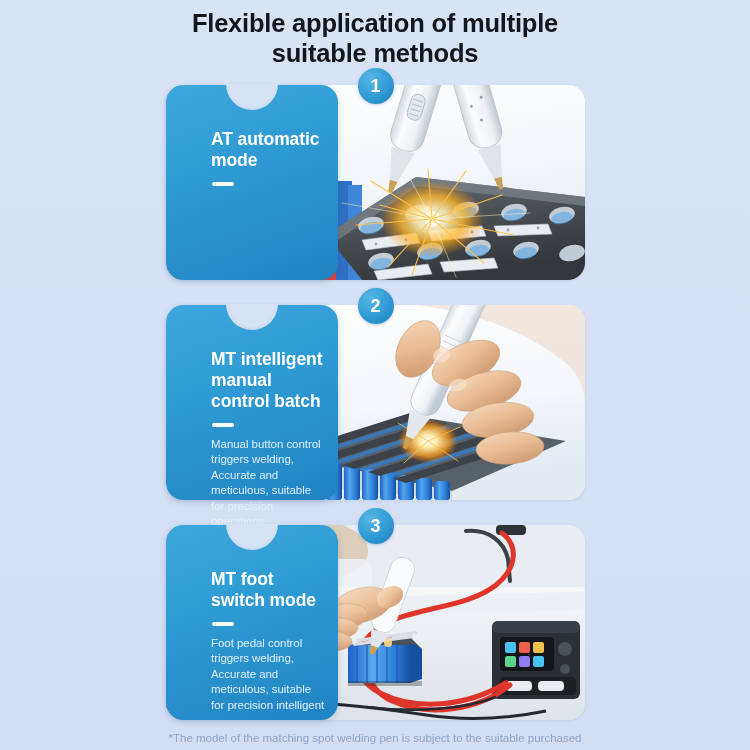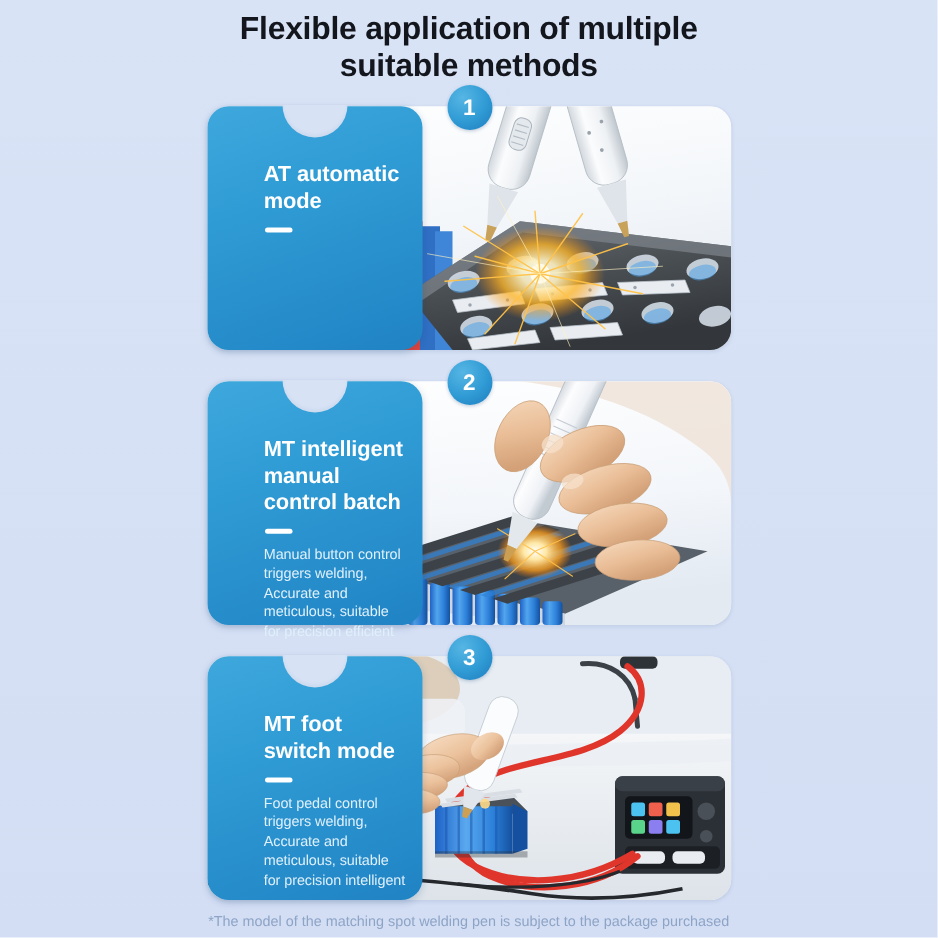--- a/index.html
+++ b/index.html
@@ -421,21 +421,21 @@
           </g>
         </g>
       </svg>
     </div>
 
     <div class="panel">
       <div class="notch"></div>
       <div class="panel-inner">
         <div class="card-title">MT intelligent manual control batch</div>
         <div class="rule"></div>
-        <div class="card-desc">Manual button control triggers welding, Accurate and meticulous, suitable for precision efficient</div>
+        <div class="card-desc">Manual button control triggers welding, Accurate and meticulous, suitable for precision operations</div>
       </div>
     </div>
 
     <div class="badge">2</div>
   </div>
 
   <div class="card" id="card-3">
 
     <div class="photo">
       <svg class="ph-svg" viewBox="0 0 419 195" preserveAspectRatio="xMidYMid slice">
@@ -574,15 +574,15 @@
       <div class="panel-inner">
         <div class="card-title">MT foot switch mode</div>
         <div class="rule"></div>
         <div class="card-desc">Foot pedal control triggers welding, Accurate and meticulous, suitable for precision intelligent</div>
       </div>
     </div>
 
     <div class="badge">3</div>
   </div>
 
-  <div class="footer-note">*The model of the matching spot welding pen is subject to the package purchased</div>
+  <div class="footer-note">*The model of the matching spot welding pen is subject to the suitable purchased</div>
 
 </div>
 
 </body></html>

